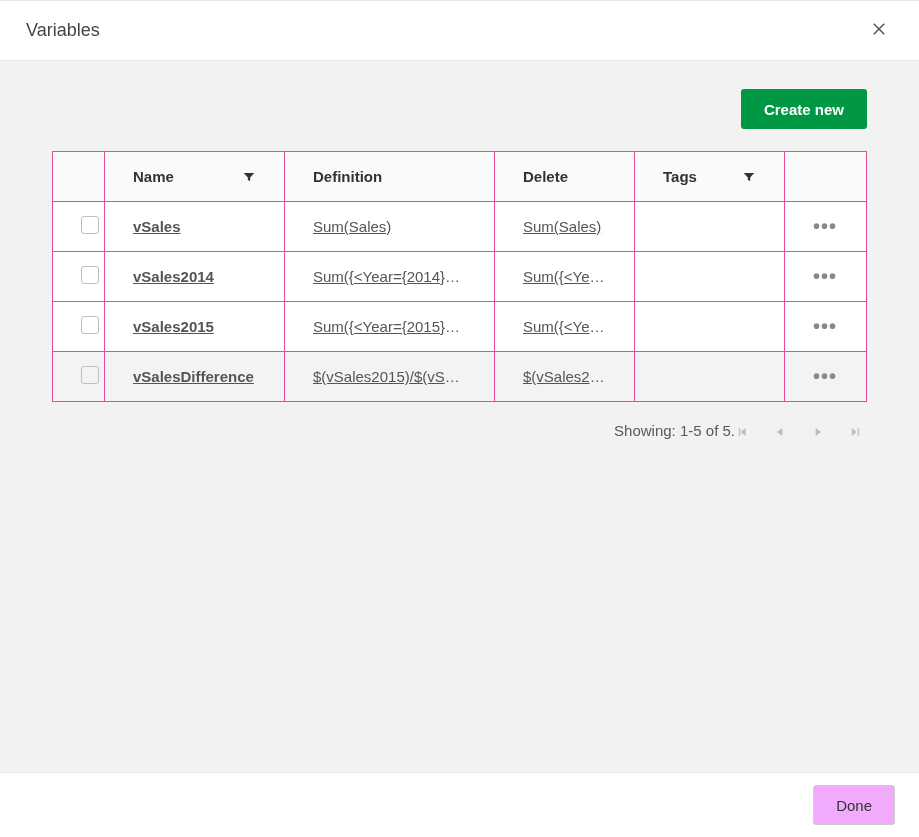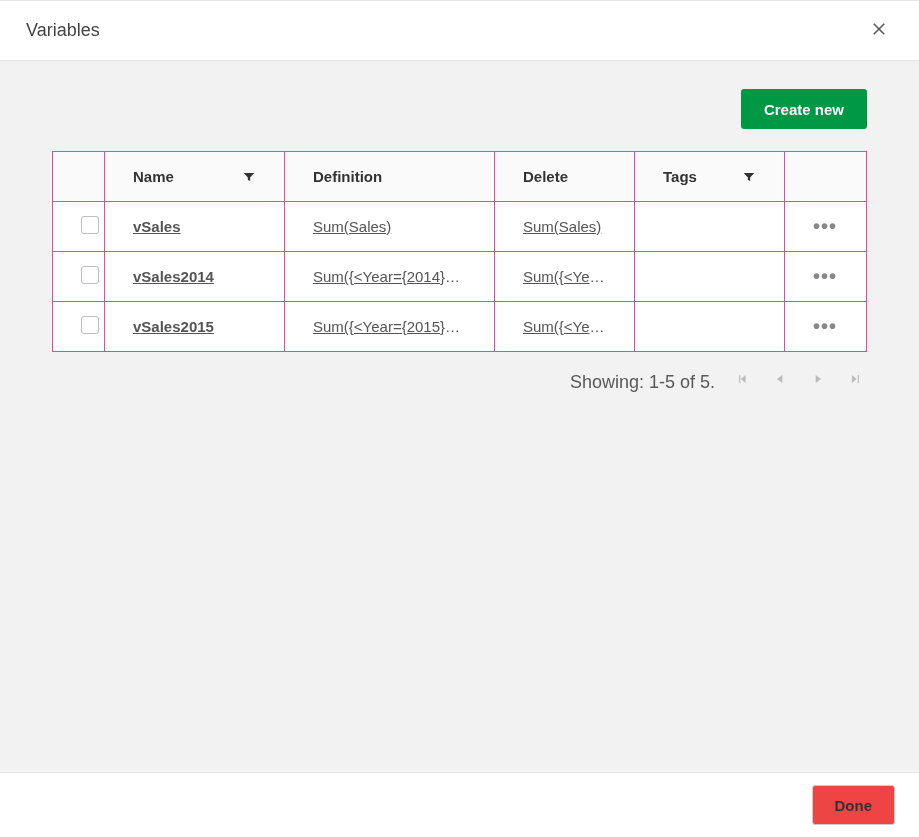--- a/index.html
+++ b/index.html
@@ -69,24 +69,24 @@
     color: #fff;
     font-weight: 600;
   }
   .btn-disabled {
     background: #e2e2e2;
     color: #999;
     font-weight: 600;
     cursor: default;
   }
   .btn-secondary {
-    background: #ef4444;
+    background: #f0abfc;
     color: #333;
     border: 1px solid #ccc;
-    font-weight: 700;
+    font-weight: 400;
   }
   table.data {
     width: 100%;
     border-collapse: collapse;
     background: #fff;
     table-layout: fixed;
   }
   table.data th, table.data td {
     border: 1px solid #ec4899;
     padding: 0 28px;
@@ -129,25 +129,24 @@
     cursor: pointer;
     display:inline-flex;
     align-items:center;
     justify-content:center;
     height: 100%;
   }
   tr.selected td { background: #f3f3f3; }
   .pager {
     display: flex;
     justify-content: flex-end;
-    align-items: flex-start;
-    gap: 20px;
+    align-items: flex-end;
     padding: 20px 4px;
     color: #595959;
-    font-size: 18px;
+    font-size: 15px;
   }
   .pager-nav {
     display: flex;
     gap: 24px;
     color: #bbb;
   }
   .pager-nav .pg { cursor: default; display:inline-flex; }
   .pager-nav svg { width: 14px; height: 14px; }
   .footer {
     border-top: 1px solid #e6e6e6;
@@ -240,20 +239,28 @@
             <td class="actions-cell"><span class="dots">•••</span></td>
           </tr>
           <tr>
             <td style="text-align: center;"><span class="checkbox"></span></td>
             <td class="name-cell">vSales2015</td>
             <td>Sum({&lt;Year={2015}&gt;} …</td>
             <td>Sum({&lt;Year={…</td>
             <td></td>
             <td class="actions-cell"><span class="dots">•••</span></td>
           </tr>
+          <tr class="selected">
+            <td style="text-align: center;"><span class="checkbox"></span></td>
+            <td class="name-cell">vSalesDifference</td>
+            <td>$(vSales2015)/$(vSale…</td>
+            <td>$(vSales2015…</td>
+            <td></td>
+            <td class="actions-cell"><span class="dots">•••</span></td>
+          </tr>
         </tbody>
     </table>
 
     <div class="pager">
       <span>Showing: 1-5 of 5.</span>
       <div class="pager-nav">
         <span class="pg">
           <svg viewBox="0 0 24 24" fill="currentColor">
               <path d="M7 5v14h2V5zm3 7l8 7V5z"></path>
             </svg>

